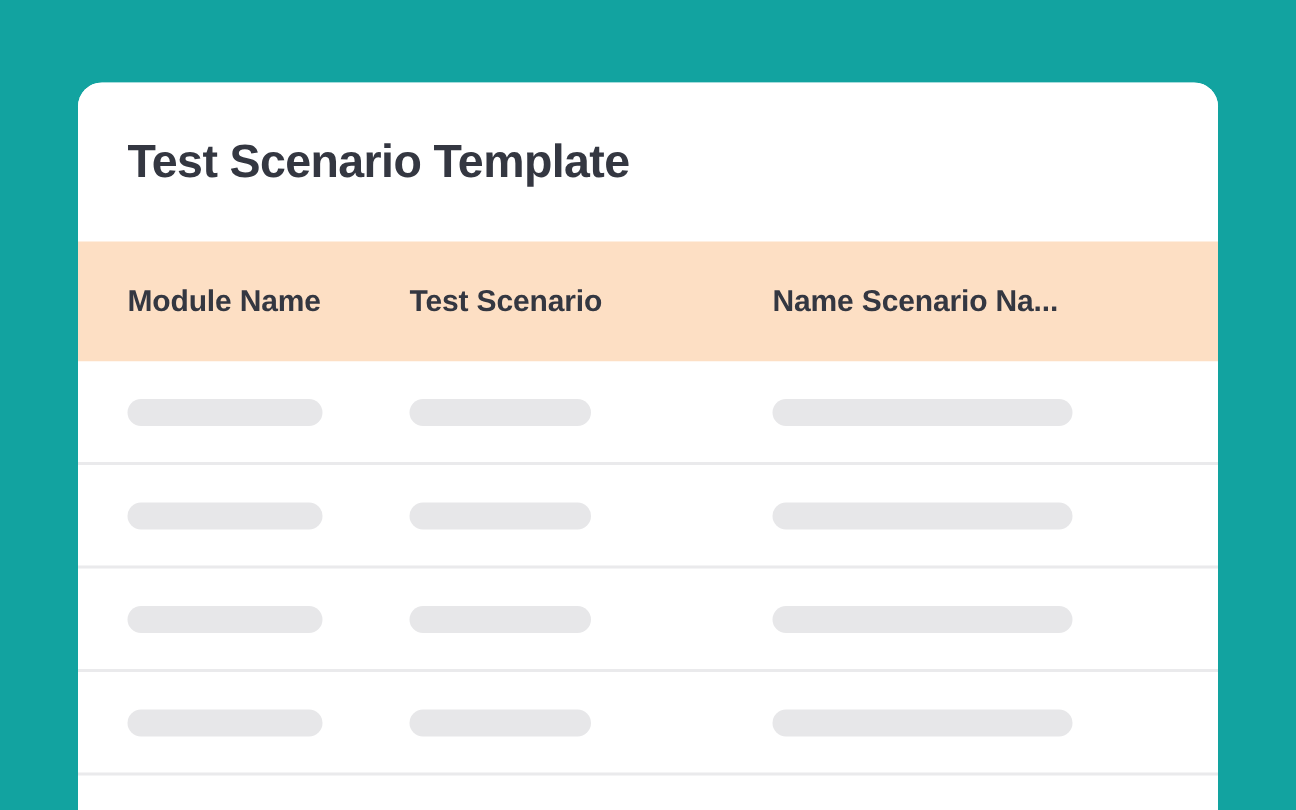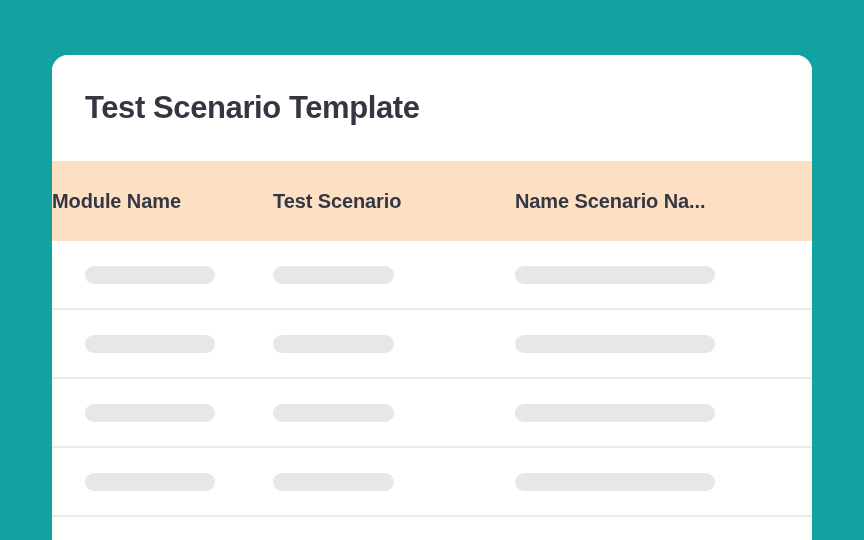--- a/index.html
+++ b/index.html
@@ -58,21 +58,21 @@
   }
   .th {
     font-size: 20px;
     font-weight: bold;
     color: #343741;
     letter-spacing: -0.1px;
     white-space: nowrap;
     overflow: hidden;
     box-sizing: border-box;
   }
-  .col-1 { width: 221px; }
+  .col-1 { width: 221px; padding-left: 33px; }
   .col-2 { width: 242px; padding-left: 0px; }
   .col-3 { width: 297px; padding-left: 0px; }
 
   .table-body {
     background: #ffffff;
   }
   .row {
     height: 69px;
     display: flex;
     align-items: center;

